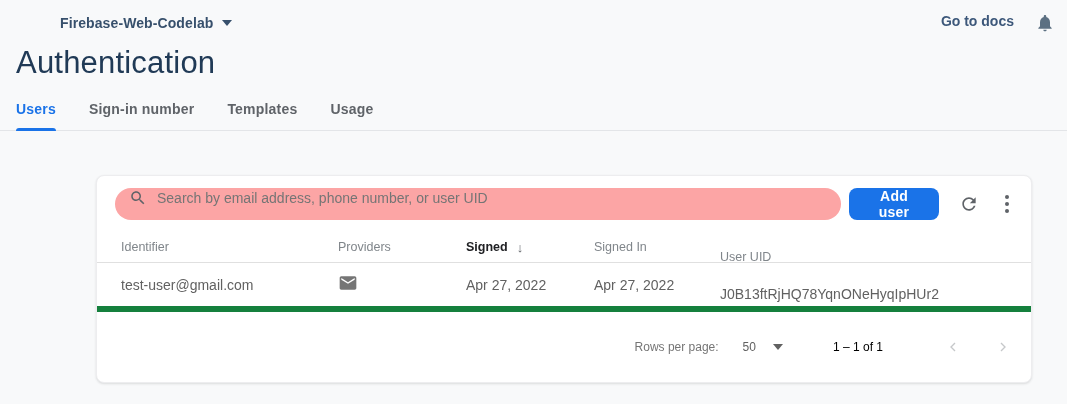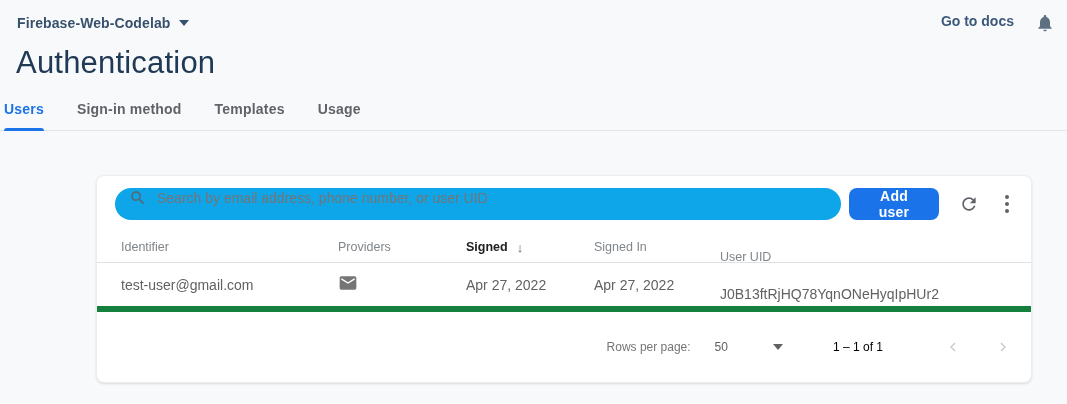--- a/index.html
+++ b/index.html
@@ -4,44 +4,44 @@
 <style>
   * { margin:0; padding:0; box-sizing:border-box; }
   html,body { width:1067px; height:404px; }
   body {
     font-family:"Liberation Sans","DejaVu Sans",sans-serif;
     background:#f8f9fa; color:#202124; overflow:hidden;
   }
   .app { width:1067px; height:404px; position:relative; background:#f8f9fa; }
 
   
-  .topbar { display:flex; justify-content:space-between; align-items:center; padding:13px 12px 0 17px; }
+  .topbar { display:flex; justify-content:space-between; align-items:center; padding:13px 12px 0 17px;margin-left:43px; }
   .project-switcher { display:flex; align-items:center; gap:9px; cursor:pointer; }
   .project-name { font-size:14px; font-weight:600; color:#37506c; letter-spacing:.1px; }
   .caret-down { width:0; height:0; border-left:5px solid transparent; border-right:5px solid transparent; border-top:6px solid #37506c; }
   .topbar-right { display:flex; align-items:flex-start; gap:21px; }
   .go-docs { font-size:14px; font-weight:600; color:#3d587a; text-decoration:none; cursor:pointer; }
   .bell { display:inline-flex; cursor:pointer; }
 
   
   .page-title { font-size:31px; font-weight:400; color:#203a56; margin:12px 0 0 16px; letter-spacing:.2px; }
 
   
-  .tabs { display:flex; margin-top:14px; padding-left:4px; border-bottom:1px solid #e3e5e8; }
+  .tabs { display:flex; margin-top:14px; padding-left:16px; border-bottom:1px solid #e3e5e8; }
   .tab { position:relative; font-size:14px; font-weight:600; color:#5f6368; padding:6px 0 13px; margin-right:33px; cursor:pointer; letter-spacing:.2px; }
   .tab.active { color:#1a73e8; }
   .tab.active::after { content:""; position:absolute; left:0; right:0; bottom:-1px; height:3px; background:#1a73e8; border-radius:3px 3px 0 0; }
 
   
   .card { width:936px; margin:44px 0 0 96px; background:#fff; border-radius:8px;
           border:1px solid #ededef; box-shadow:0 1px 2px rgba(60,64,67,.10), 0 1px 3px rgba(60,64,67,.06); overflow:hidden; }
 
   
   .toolbar { display:flex; align-items:center; padding:12px 18px; gap:8px; }
-  .search-box { flex:0 0 726px; height:32px; background:#0ea5e9; border-radius:16px; display:flex; align-items:center; padding:0 12px 12px 14px; gap:10px; }
+  .search-box { flex:0 0 726px; height:32px; background:#fca5a5; border-radius:16px; display:flex; align-items:center; padding:0 12px 12px 14px; gap:10px; }
   .search-box input { flex:1; border:none; outline:none; background:transparent; font-size:14px; color:#3c4043; font-family:inherit; }
   .search-box input::placeholder { color:#757575; }
   .btn-add { height:32px; padding:0 16px; margin-left:0; background:#1a73e8; color:#fff; font-size:14px; font-weight:600;
              border:none; border-radius:8px; cursor:pointer; font-family:inherit; letter-spacing:.2px; }
   .icon-btn { background:none; border:none; cursor:pointer; display:inline-flex; align-items:center; justify-content:center; padding:4px; }
   .icon-btn.refresh { margin-left:8px; }
   .icon-btn.more { margin-left:10px; }
   .dots { display:inline-flex; flex-direction:column; gap:3px; }
   .dots i { width:4px; height:4px; border-radius:50%; background:#5f6368; }
 
@@ -54,21 +54,21 @@
   .col-signed     { width:126px; }
   .col-uid        { flex:1;margin-top:19px; }
   .th-sorted { color:#202124; font-weight:700; }
   .sort-arrow { font-size:13px; color:#5f6368; margin-left:9px; font-weight:700; }
   .trow { height:50px; border-top:1px solid #e0e0e0; border-bottom:6px solid #15803d; font-size:14px; color:#616161; background:#fff; cursor:pointer; }
   .provider-icon { display:inline-flex; }
 
   
   .pagination { height:70px; display:flex; align-items:center; justify-content:flex-end; padding-right:18px; font-size:12px; color:#757575; }
   .rows-label { margin-right:24px; }
-  .rows-value { color:#616161; margin-right:45px; }
+  .rows-value { color:#616161; margin-right:17px; }
   .rows-caret { width:0; height:0; border-left:5px solid transparent; border-right:5px solid transparent; border-top:6px solid #616161; margin-right:50px; cursor:pointer; }
   .range-label { margin-right:60px; color:#000000; }
   .pg-chev { background:none; border:none; padding:2px; cursor:default; display:inline-flex; }
   .pg-chev.prev { margin-right:30px; }
 </style>
 </head>
 <body>
 
 <div class="app">
 
@@ -84,21 +84,21 @@
             <path d="M12 22c1.1 0 2-.9 2-2h-4c0 1.1.9 2 2 2zm6-6v-5c0-3.07-1.63-5.64-4.5-6.32V4c0-.83-.67-1.5-1.5-1.5s-1.5.67-1.5 1.5v.68C7.64 5.36 6 7.92 6 11v5l-2 2v1h16v-1l-2-2z"></path>
           </svg>
       </span>
     </div>
   </header>
 
   <h1 class="page-title">Authentication</h1>
 
   <nav class="tabs">
     <div class="tab active"><span>Users</span></div>
-    <div class="tab"><span>Sign-in method</span></div>
+    <div class="tab"><span>Sign-in number</span></div>
     <div class="tab"><span>Templates</span></div>
     <div class="tab"><span>Usage</span></div>
   </nav>
 
   <section class="card">
 
     <div class="toolbar">
       <div class="search-box">
         <span style="display:inline-flex;">
           <svg width="18" height="18" viewBox="0 0 24 24" fill="#5f6368">

